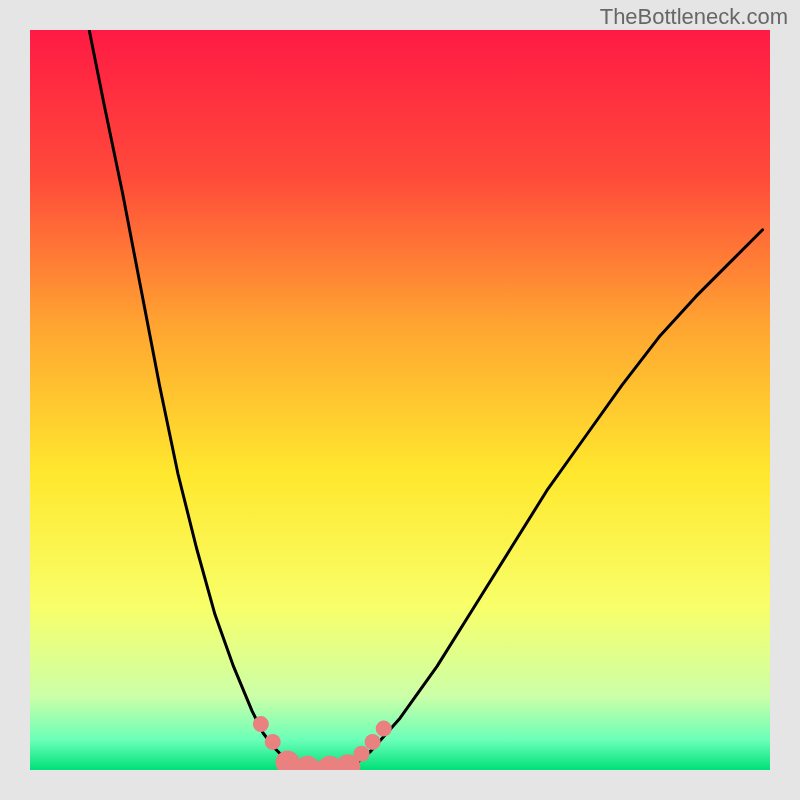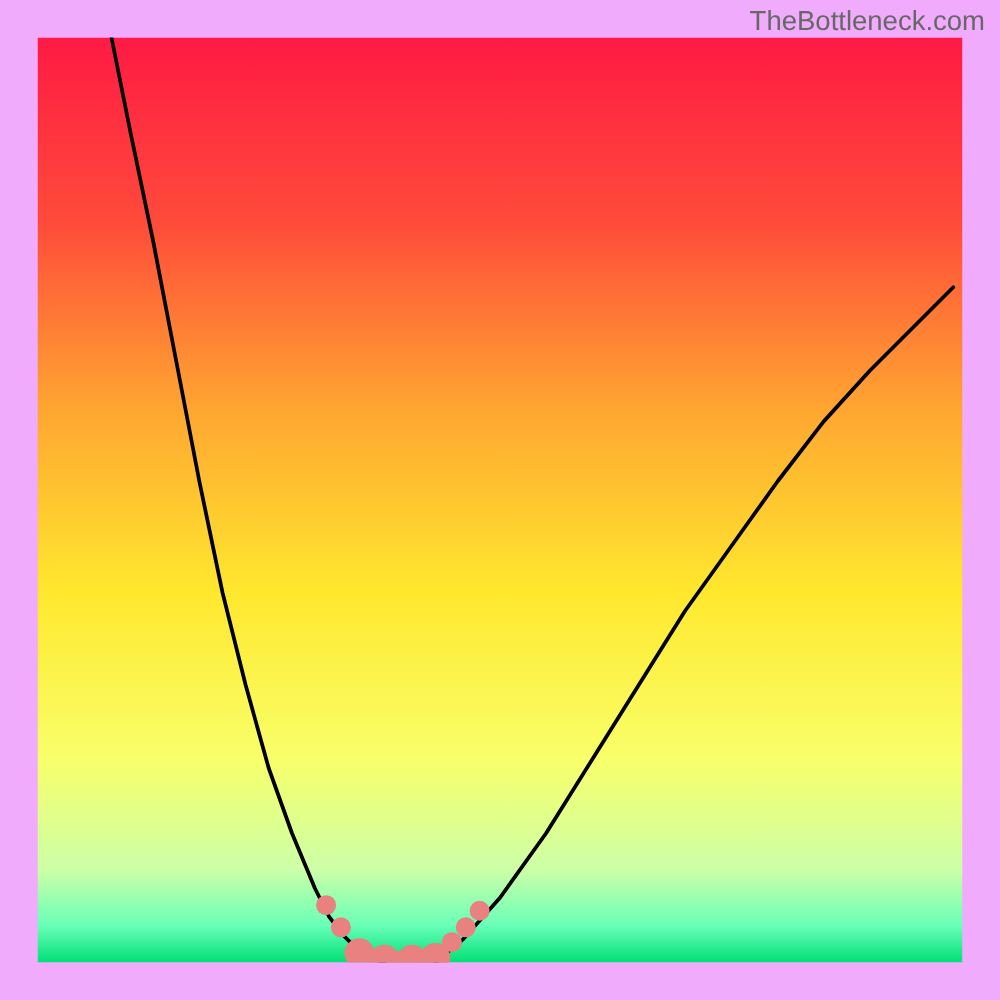--- a/index.html
+++ b/index.html
@@ -1,16 +1,16 @@
 <!DOCTYPE html>
 <html><head>
 <meta charset="utf-8">
 <style>
   html,body{margin:0;padding:0;width:800px;height:800px;overflow:hidden;background:#fff}
-  .frame{position:absolute;inset:0;background:#f0abfc}
+  .frame{position:absolute;inset:0;background:#e5e5e5}
   .plot{position:absolute;left:30px;top:30px;width:740px;height:740px}
   .watermark{position:absolute;top:4px;right:12px;font:22px Arial,Helvetica,sans-serif;color:#676767;z-index:10}
 </style>
 </head>
 <body>
 
 <div class="frame">
   <div class="watermark">TheBottleneck.com</div>
   <svg class="plot" viewBox="0 0 740 740" preserveAspectRatio="none">
     <defs>

